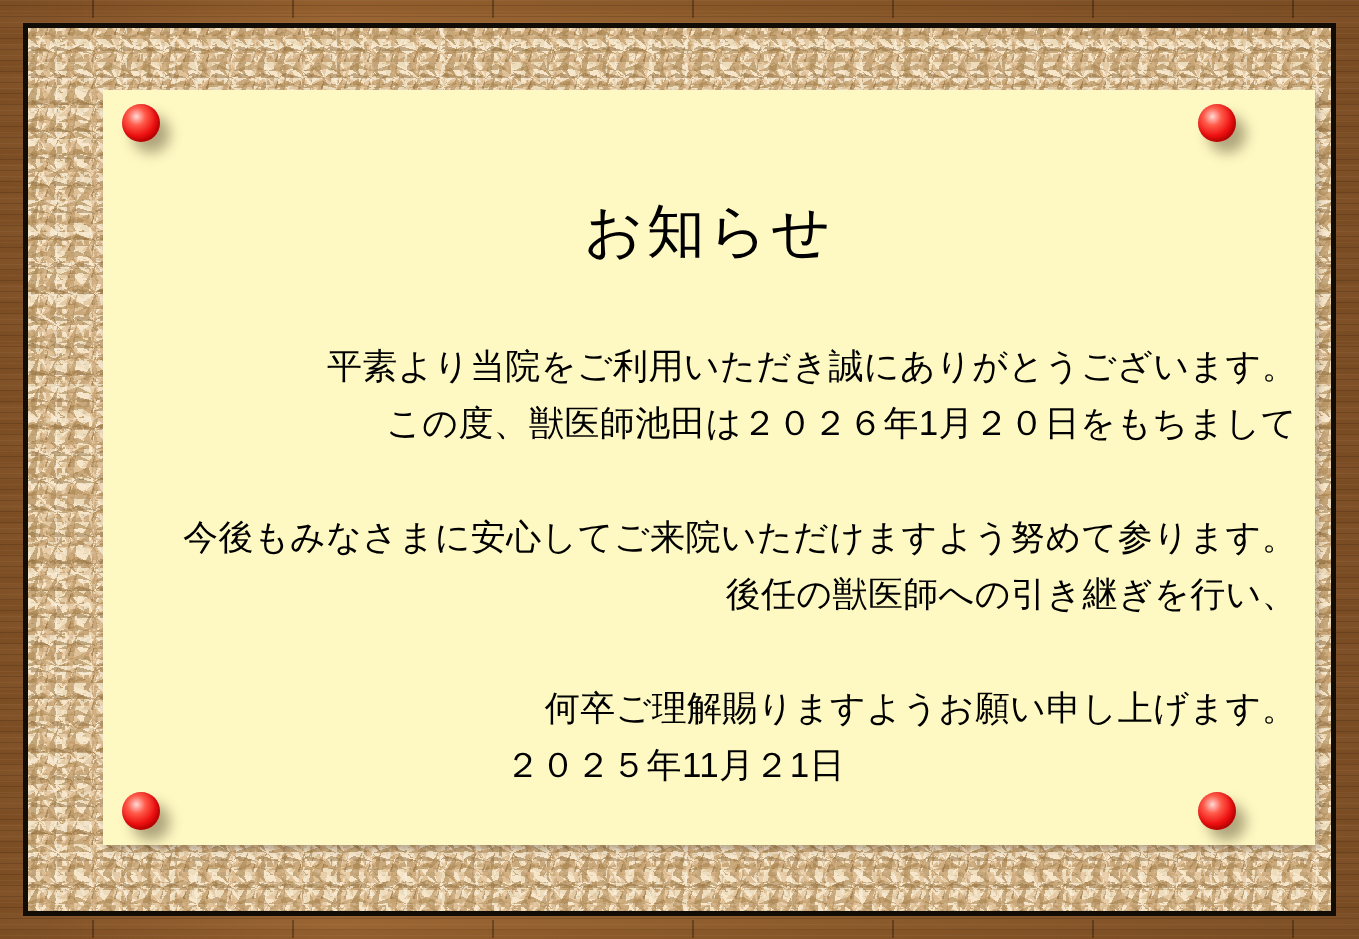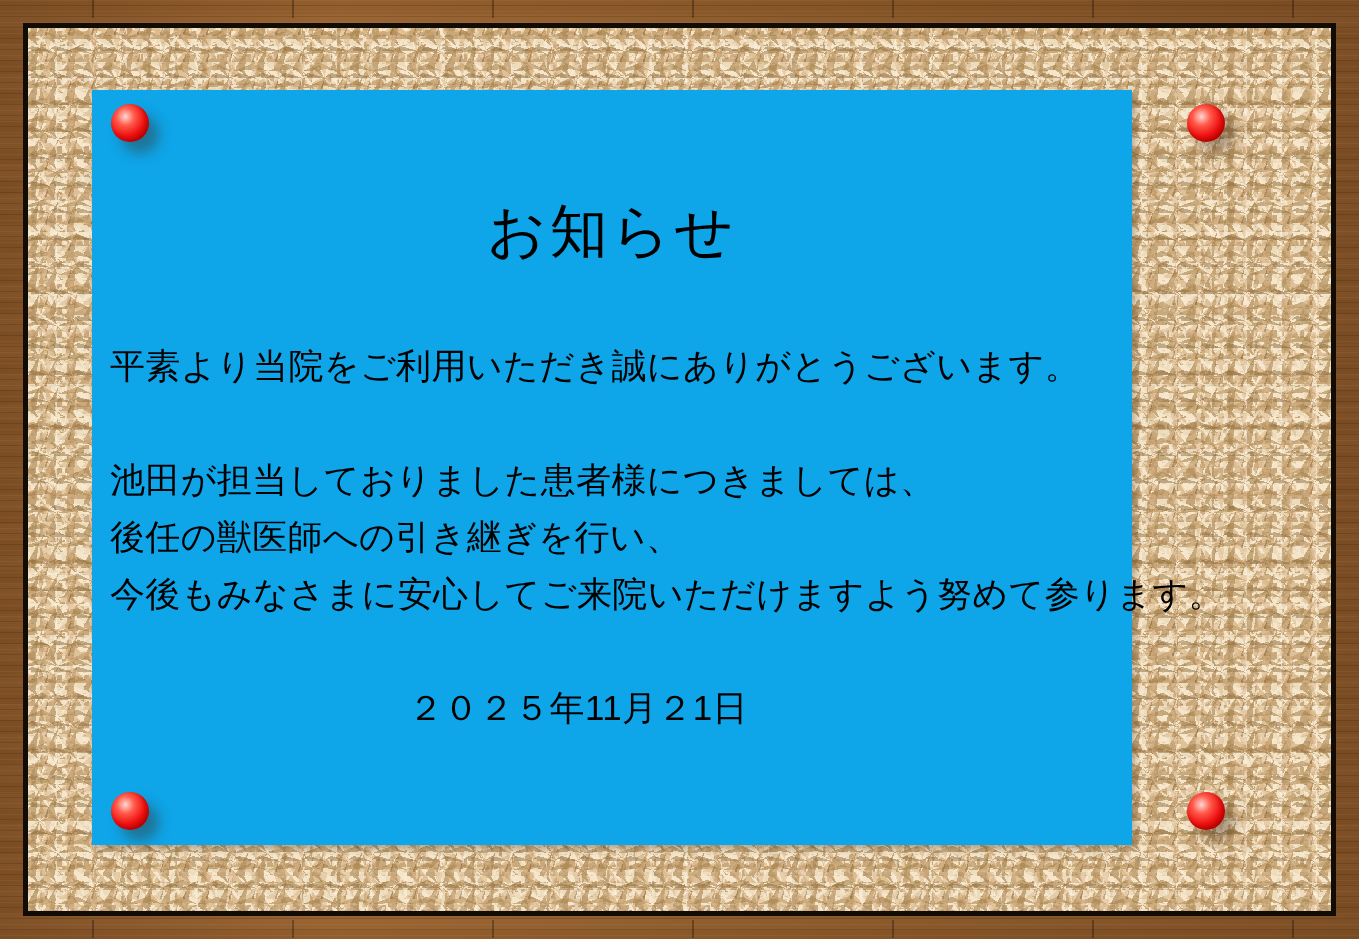--- a/index.html
+++ b/index.html
@@ -126,25 +126,25 @@
       radial-gradient(rgba(255,255,255,0.16) 1px, rgba(0,0,0,0) 1.6px),
       radial-gradient(rgba(90,60,25,0.17) 1px, rgba(0,0,0,0) 1.6px);
     background-size: 9px 11px, 13px 7px;
     background-position: 0 0, 5px 3px;
     opacity: 0.85;
   }
 
   
   #notice-paper {
     position: absolute;
-    left: 92px;
+    left: 103px;
     top: 90px;
-    width: 1040px;
+    width: 1212px;
     height: 755px;
-    background: #0ea5e9;
+    background: #fef9c3;
     box-shadow: 3px 4px 7px rgba(40,22,6,0.30);
   }
 
   
   .pushpin {
     position: absolute;
     width: 38px;
     height: 38px;
     border-radius: 50%;
     background:
@@ -180,21 +180,21 @@
     letter-spacing: 0.06em;
     font-weight: 400;
   }
   #notice-body {
     position: absolute;
     top: 247px;
     left: 18px;
     right: 18px;
   }
   .notice-line {
-    text-align: left;
+    text-align: right;
     font-size: 35px;
     line-height: 57px;
     letter-spacing: 0.01em;
     white-space: pre;
     min-height: 57px;
   }
   .notice-line.is-blank {
     font-size: 35px;
     line-height: 57px;
   }
@@ -222,25 +222,26 @@
     </div>
   </div>
 
   <div id="notice-paper">
 
     <div id="notice-content">
       <div id="notice-title">お知らせ</div>
 
       <div id="notice-body">
         <div class="notice-line">平素より当院をご利用いただき誠にありがとうございます。</div>
+        <div class="notice-line">この度、獣医師池田は２０２６年1月２０日をもちまして</div>
         <div class="notice-line is-blank"></div>
-        <div class="notice-line">池田が担当しておりました患者様につきましては、</div>
+        <div class="notice-line">今後もみなさまに安心してご来院いただけますよう努めて参ります。</div>
         <div class="notice-line">後任の獣医師への引き継ぎを行い、</div>
-        <div class="notice-line">今後もみなさまに安心してご来院いただけますよう努めて参ります。</div>
         <div class="notice-line is-blank"></div>
+        <div class="notice-line">何卒ご理解賜りますようお願い申し上げます。</div>
         <div class="notice-line align-right">２０２５年11月２1日</div>
       </div>
     </div>
 
     <div class="pushpin" id="pin-top-left"></div>
     <div class="pushpin" id="pin-top-right"></div>
     <div class="pushpin" id="pin-bottom-left"></div>
     <div class="pushpin" id="pin-bottom-right"></div>
 
   </div>

